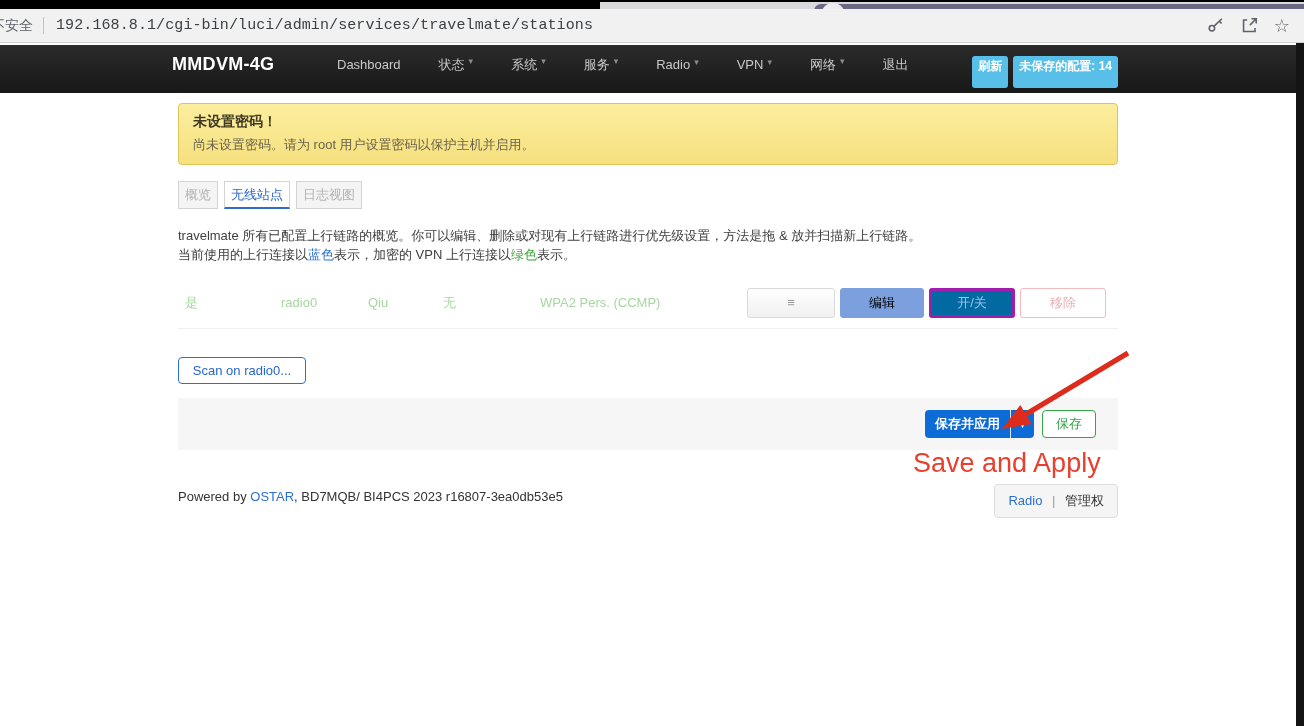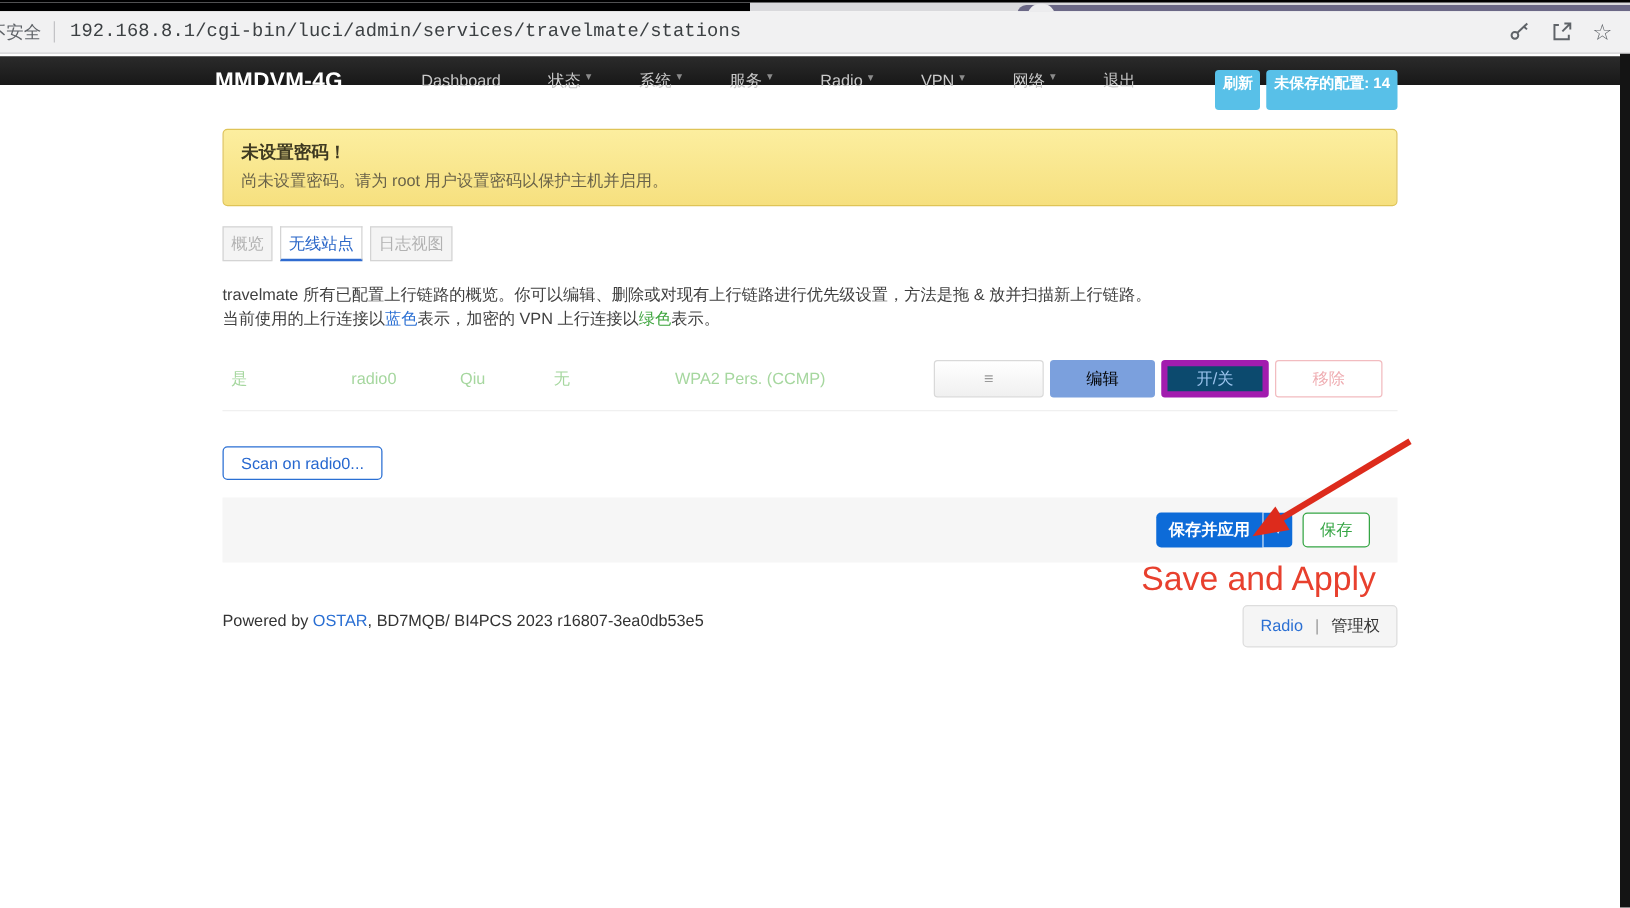--- a/index.html
+++ b/index.html
@@ -32,21 +32,21 @@
   }
   .security-label { color:#5f6368; font-size:14px; margin-left:-9px; white-space:nowrap; }
   .addr-divider { width:1px; height:17px; background:#c3c3c6; margin:0 12px 0 10px; }
   .url-text { color:#3c4043; font-size:15px; letter-spacing:0.1px;font-family:Liberation Mono, monospace; }
   .addr-icons { margin-left:auto; display:flex; align-items:center; gap:15px; margin-right:14px; }
   .addr-icons svg { display:block; }
   .star-glyph { font-size:18px; color:#5f6368; line-height:1; cursor:default; }
 
   
   .navbar {
-    position:absolute; top:45px; left:0; width:1304px; height:23px;
+    position:absolute; top:45px; left:0; width:1304px; height:48px;
     background:linear-gradient(#2b2b2b,#181818);
   }
   .brand { position:absolute; left:172px; top:9px; color:#ffffff; font-size:18px; font-weight:bold; letter-spacing:0.3px; }
   .nav-items {
     position:absolute; left:318px; top:0; height:39px;
     display:flex; align-items:center; gap:19px;
     color:#c9c9c9; font-size:13px;
   }
   .nav-item { display:flex; align-items:flex-start; gap:4px; cursor:pointer; white-space:nowrap;margin-left:19px; }
   .nav-caret { font-size:9px; color:#8b8b8b; }
@@ -99,21 +99,21 @@
   .row-actions {
     position:absolute; right:12px; top:50%; transform:translateY(-50%);
     display:flex; gap:5px;
   }
   .row-actions button {
     height:30px; font-size:13px; border-radius:3px; cursor:pointer;
     font-family:inherit;
   }
   .btn-handle { width:88px; border:1px solid #d9d9d9; background:linear-gradient(#ffffff,#f0f0f0); color:#9a9a9a; font-size:15px; }
   .btn-edit   { width:84px; border:1px solid #7ba0dd; background:#7ba0dd; color:#000000; }
-  .btn-toggle { width:86px; border:5px solid #a21caf; background:#0c4a6e; color:#9cc4ee; }
+  .btn-toggle { width:86px; border:3px solid #a21caf; background:#0369a1; color:#9cc4ee; }
   .btn-remove { width:86px; border:1px solid #f2bcc0; background:#ffffff; color:#efadb2; }
 
   .scan-btn {
     margin-top:28px; width:128px; height:27px;
     border:1px solid #2a6fd3; border-radius:4px;
     background:#ffffff; color:#2667cf; font-size:13px; cursor:pointer;
     font-family:inherit;
   }
 
   .page-actions {

